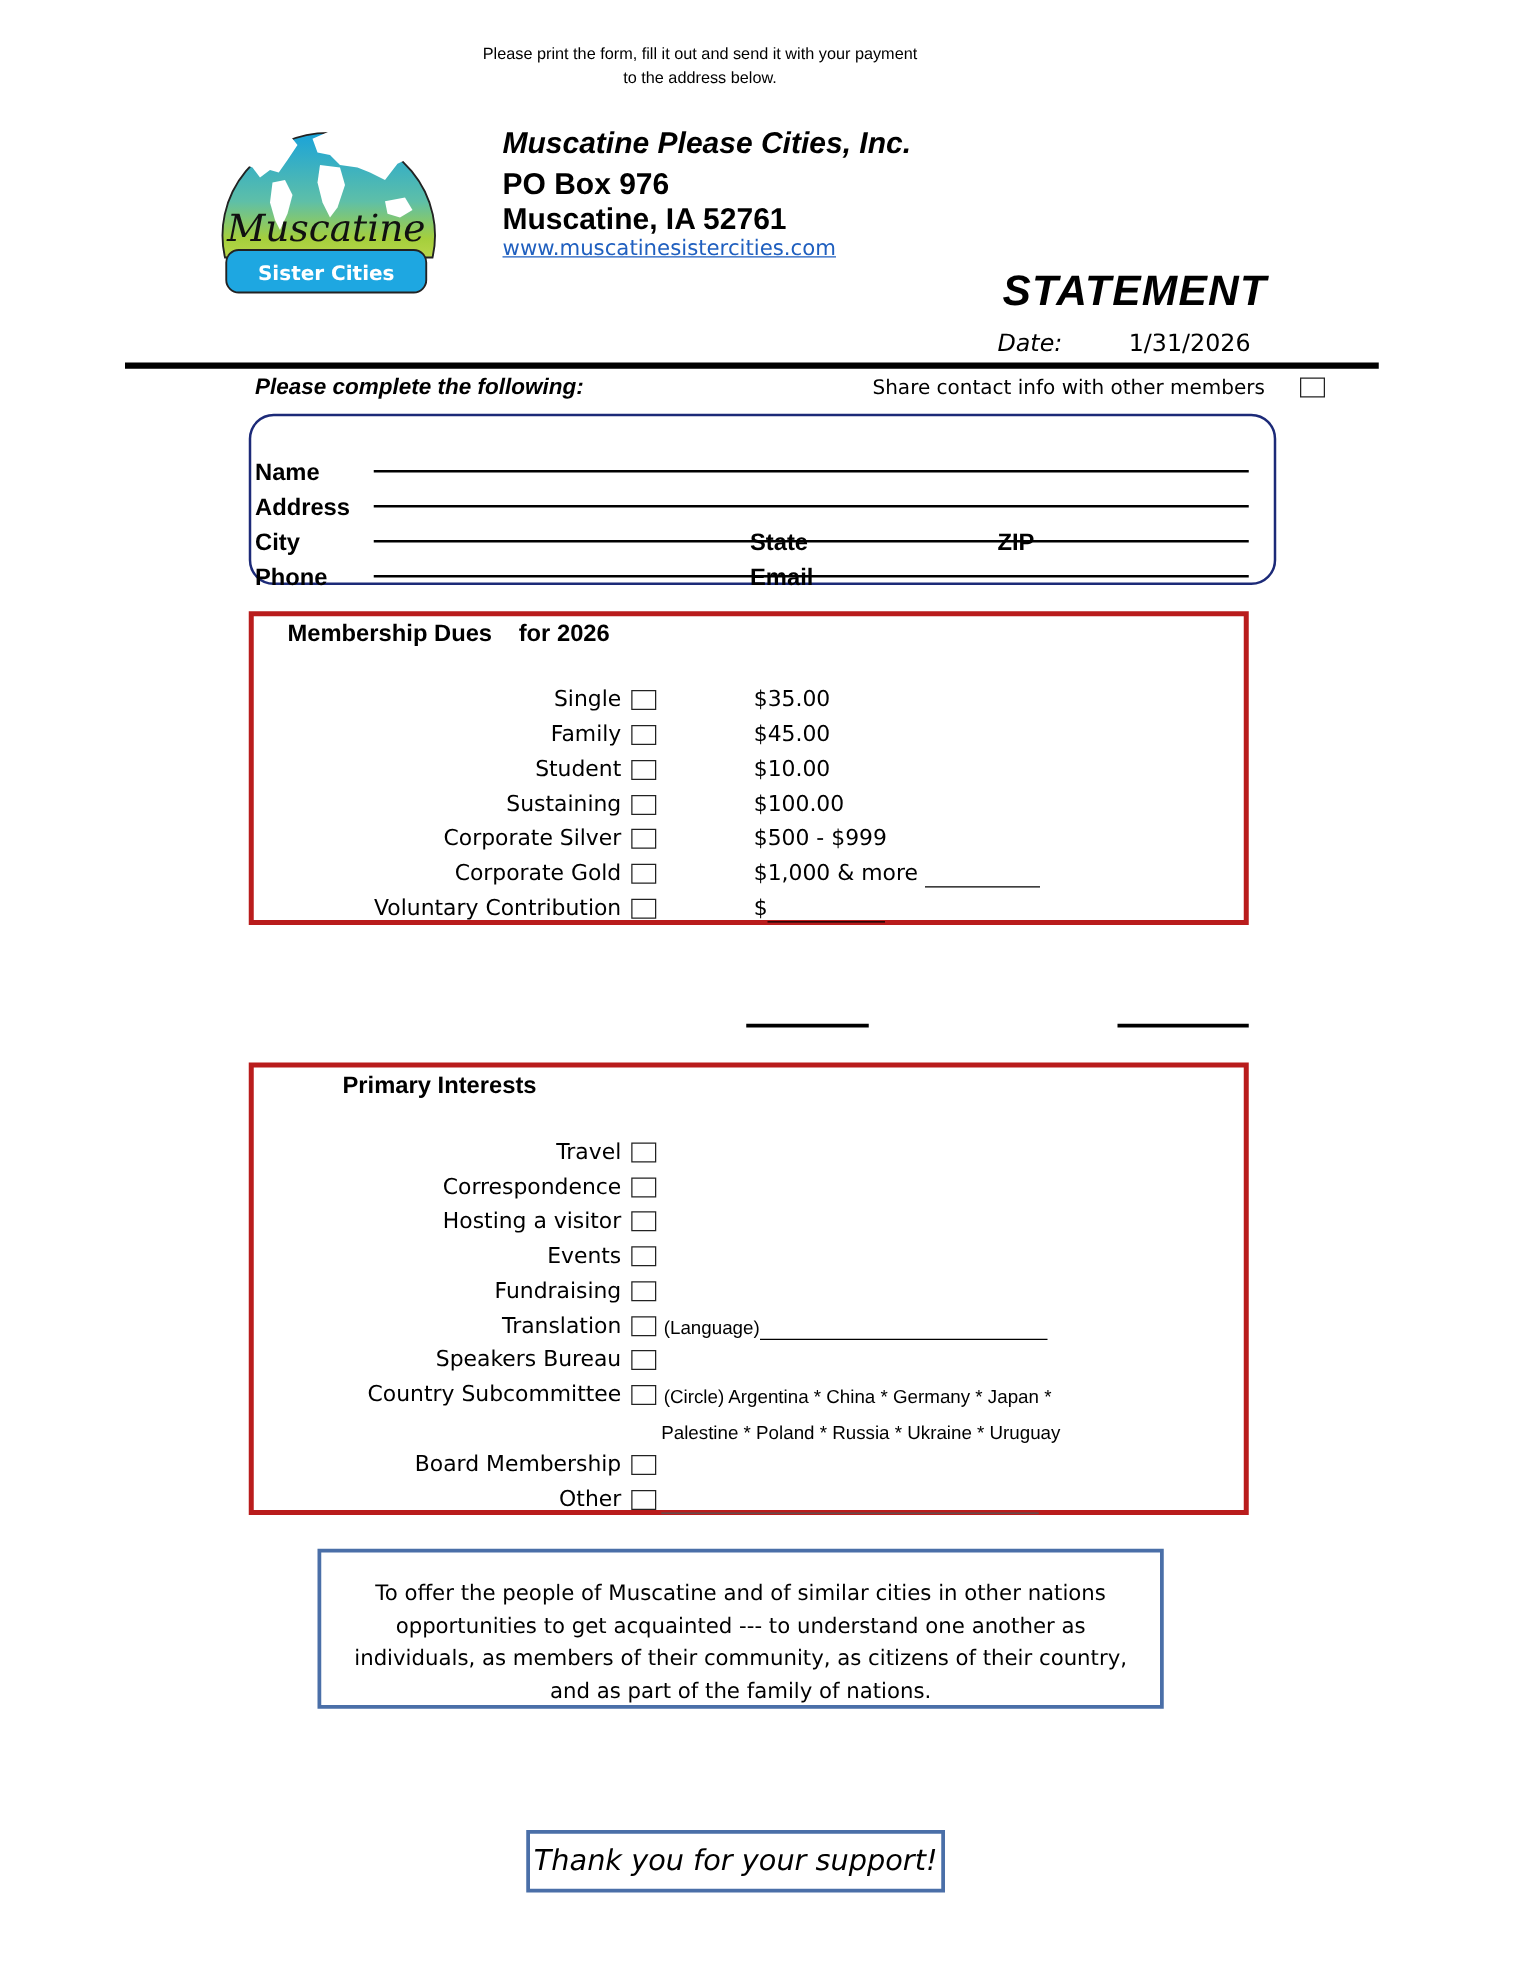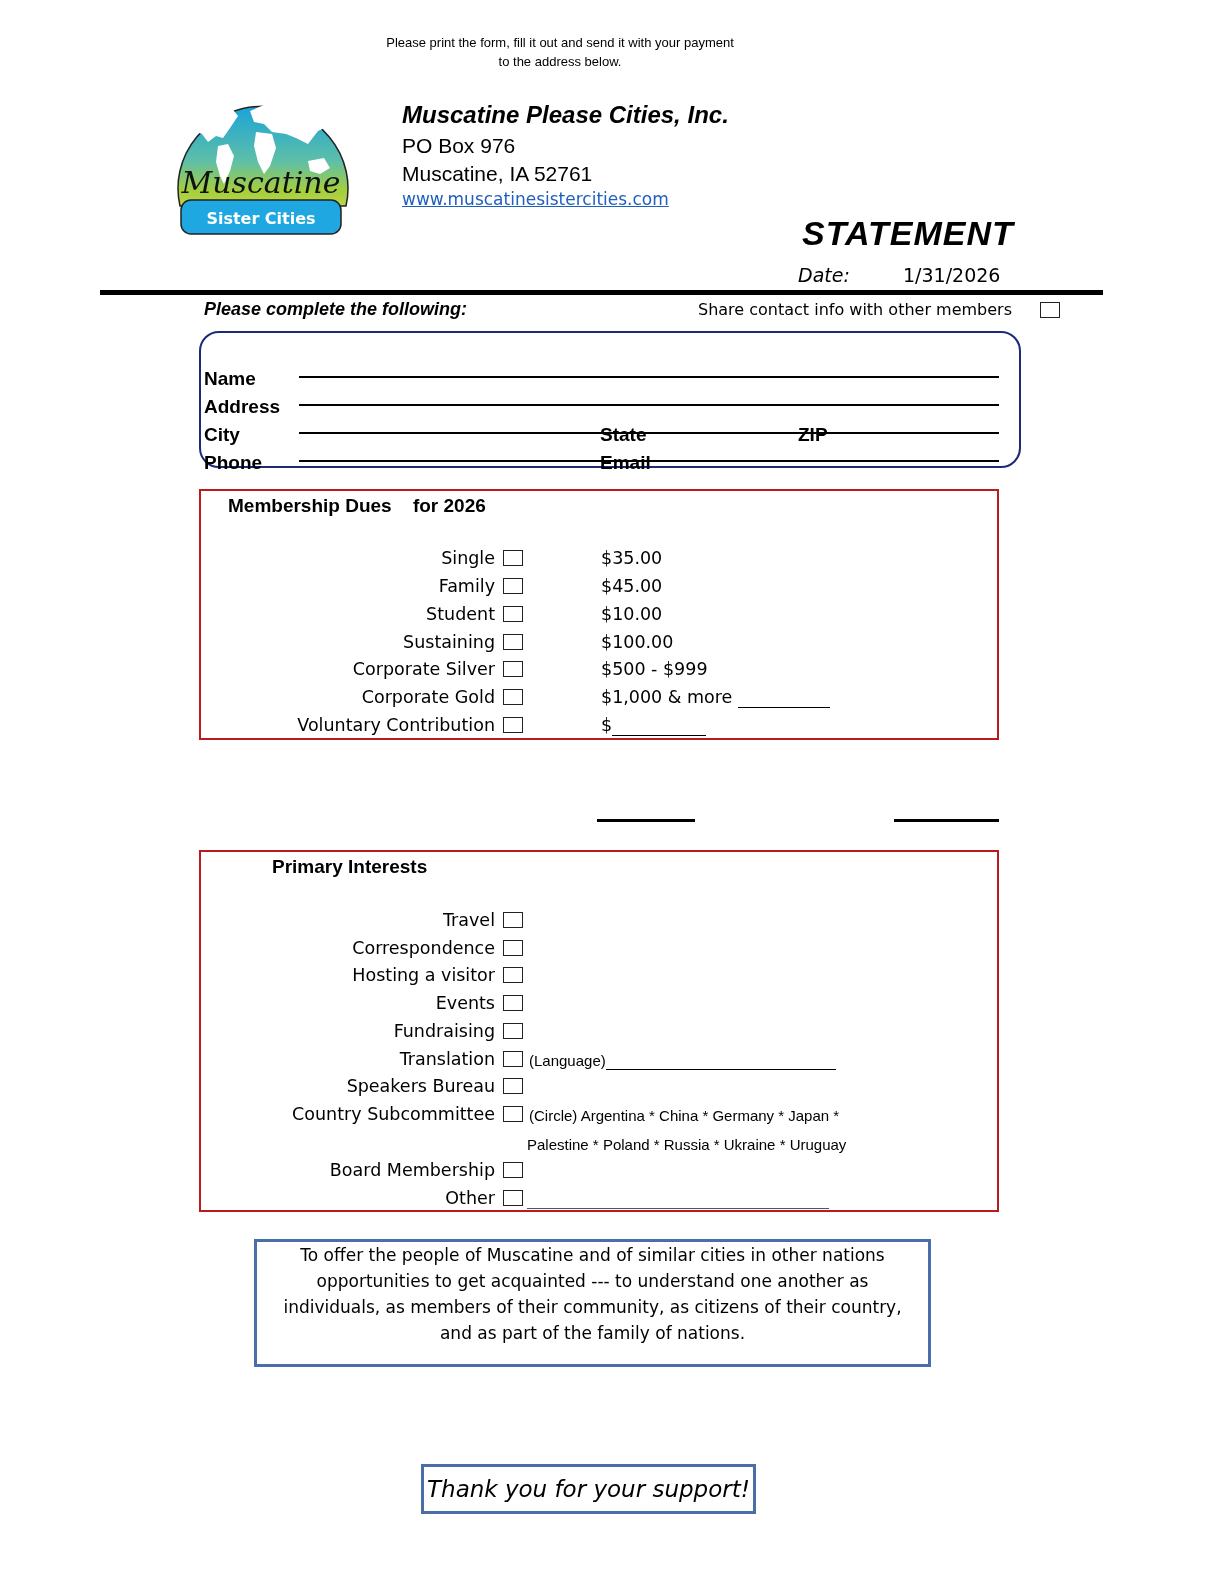--- a/index.html
+++ b/index.html
@@ -2,44 +2,44 @@
 <html><head>
 <meta charset="utf-8">
 <style>
   html, body { margin: 0; padding: 0; background: #ffffff; }
   body { width: 1224px; height: 1584px; position: relative; overflow: hidden;
          font-family: "Liberation Sans", sans-serif; color: #000; }
   .abs { position: absolute; }
   .instr { left: 300px; width: 520px; top: 33px; text-align: center; font-size: 13px; line-height: 19px; }
   .logo { left: 168px; top: 76px; width: 186px; height: 164px; }
   .org-name { left: 402px; top: 101px; font-size: 24px; font-weight: bold; font-style: italic; }
-  .org-line { left: 402px; font-size: 21px; }
+  .org-line { left: 402px; font-size: 24px; font-weight: bold; }
   .org-link { left: 402px; top: 189px; font-size: 18px; color: #1f5fbf; text-decoration: underline; font-family: "DejaVu Sans", sans-serif; font-size: 17px; }
   .stmt { left: 802px; top: 214px; font-size: 34px; font-weight: bold; font-style: italic; letter-spacing: 1px; }
   .date-label { left: 798px; top: 264px; font-size: 19px; font-style: italic; font-family: "DejaVu Sans", sans-serif; }
   .date-val { left: 903px; top: 264px; font-size: 19px; font-family: "DejaVu Sans", sans-serif; }
   .rule { left: 100px; top: 290px; width: 1003px; height: 5px; background: #000; }
   .complete { left: 204px; top: 299px; font-size: 18px; font-weight: bold; font-style: italic; }
   .share { left: 698px; top: 300px; font-size: 16px; font-family: "DejaVu Sans", sans-serif; }
   .cb { display: inline-block; width: 20px; height: 16px; border: 1.5px solid #222; background: #fff; box-sizing: border-box; }
   .share-cb { left: 1040px; top: 302px; }
   .contact { left: 199px; top: 331px; width: 822px; height: 137px; border: 2px solid #1c2a78; border-radius: 20px; box-sizing: border-box; }
   .clabel { left: 204px; font-size: 19px; font-weight: bold; margin-top: 15px; }
   .cline { height: 2px; background: #000; }
-  .section { left: 199px; width: 800px; border: 2px solid #b91c1c; box-sizing: border-box; }
+  .section { left: 199px; width: 800px; border: 4px solid #b91c1c; box-sizing: border-box; }
   .sec-title { font-size: 19px; font-weight: bold; }
   .row { position: absolute; left: 0; width: 800px; height: 28px; }
   .row .lbl { position: absolute; right: 506px; top: 0; font-size: 19px; white-space: nowrap; font-family: "DejaVu Sans", sans-serif; font-size: 17.5px; }
   .row .cb { position: absolute; left: 302px; top: 2px; }
   .row .price { position: absolute; left: 400px; top: 0; font-family: "DejaVu Sans", sans-serif; font-size: 17.5px; white-space: nowrap; }
   .row .extra { position: absolute; left: 328px; top: 3px; font-size: 15px; white-space: nowrap; }
   .blank { display: inline-block; border-bottom: 1.5px solid #000; vertical-align: baseline; }
   .sig-line { height: 3px; background: #000; }
   .mission { left: 254px; top: 1239px; width: 677px; height: 128px; border: 3px solid #4a6fa8; box-sizing: border-box;
-             text-align: center; font-family: "DejaVu Sans", sans-serif; font-size: 17px; line-height: 26px; padding-top: 0; }
+             text-align: center; font-family: "DejaVu Sans", sans-serif; font-size: 17px; line-height: 26px; padding-top: 20px; }
   .thanks { left: 421px; top: 1464px; width: 335px; height: 50px; border: 3px solid #4a6fa8; box-sizing: border-box;
             text-align: center; font-family: "DejaVu Sans", sans-serif; font-style: italic; font-size: 23px; line-height: 44px; }
 </style>
 </head>
 <body>
 
 <div class="abs instr">
   <div>Please print the form, fill it out and send it with your payment</div>
   <div>to the address below.</div>
 </div>

